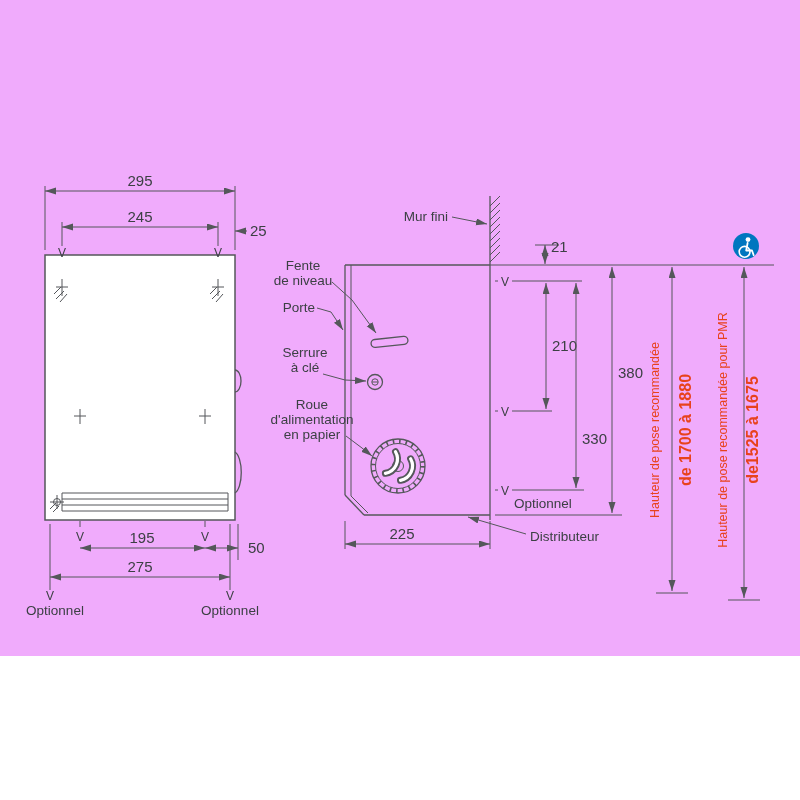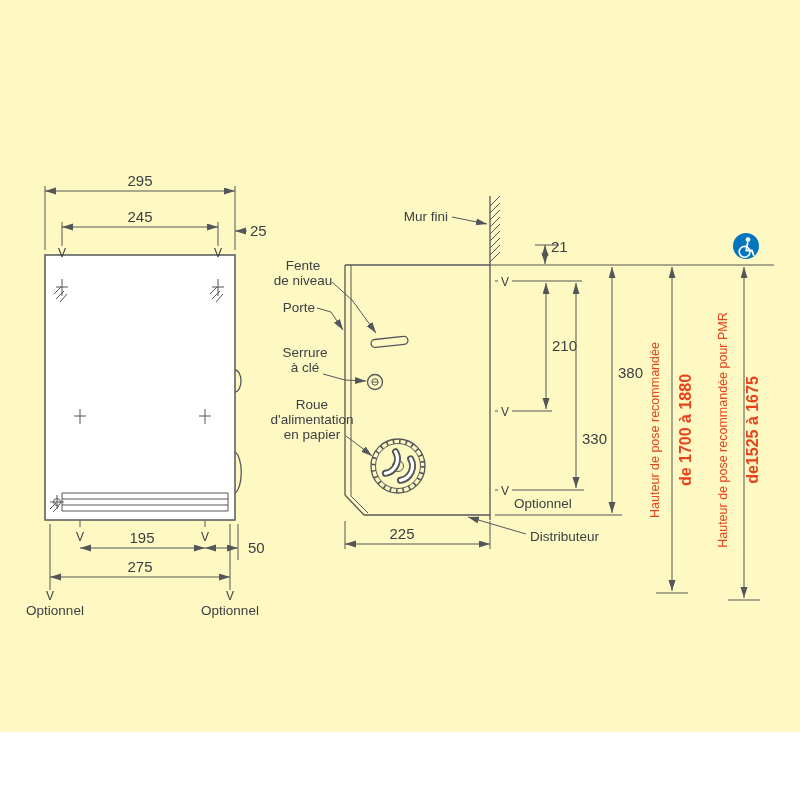--- a/index.html
+++ b/index.html
@@ -1,17 +1,17 @@
 <!DOCTYPE html>
 <html style="--line: #54575a; --text: #3c4044; --red: #e8421c; --blue: #0076bf;"><head>
 <meta charset="utf-8">
 <style>
   :root{ --line:#54575a; --text:#3c4044; --red:#e8421c; --blue:#0076bf; }
   html,body{ margin:0; padding:0; background:#ffffff; }
-  .page{ width:800px; height:732px; position:relative; background:#fef9c3; }
+  .page{ width:800px; height:656px; position:relative; background:#f0abfc; }
   svg{ display:block; }
   .obj { stroke:var(--line); stroke-width:1.5; fill:#fff; }
   .ln  { stroke:var(--line); stroke-width:1.3; fill:none; }
   .thin{ stroke:var(--line); stroke-width:1;   fill:none; }
   .dim { stroke:var(--line); stroke-width:1;   fill:none; }
   text { font-family:"Liberation Sans", sans-serif; fill:var(--text); }
   .lbl { font-size:13.5px; }
   .num { font-size:15px; }
   .vmark{ font-size:12px; }
   .red-sm{ font-size:12.5px; fill:var(--red); }

